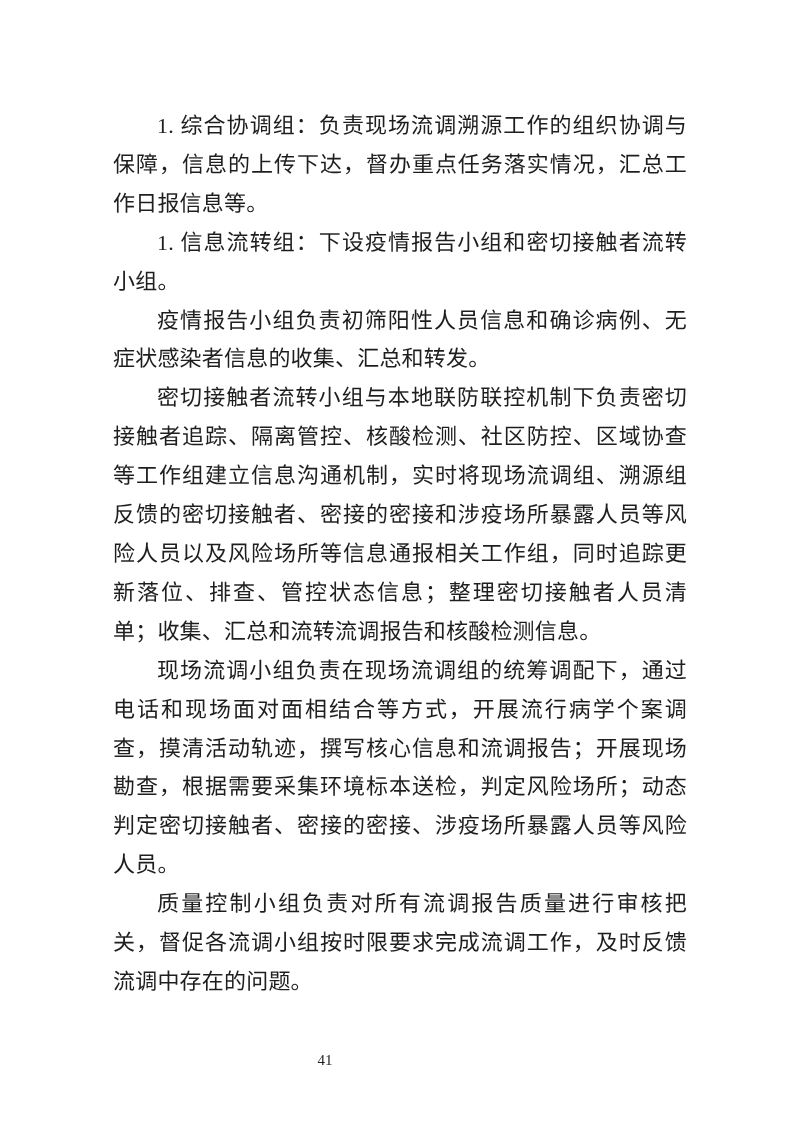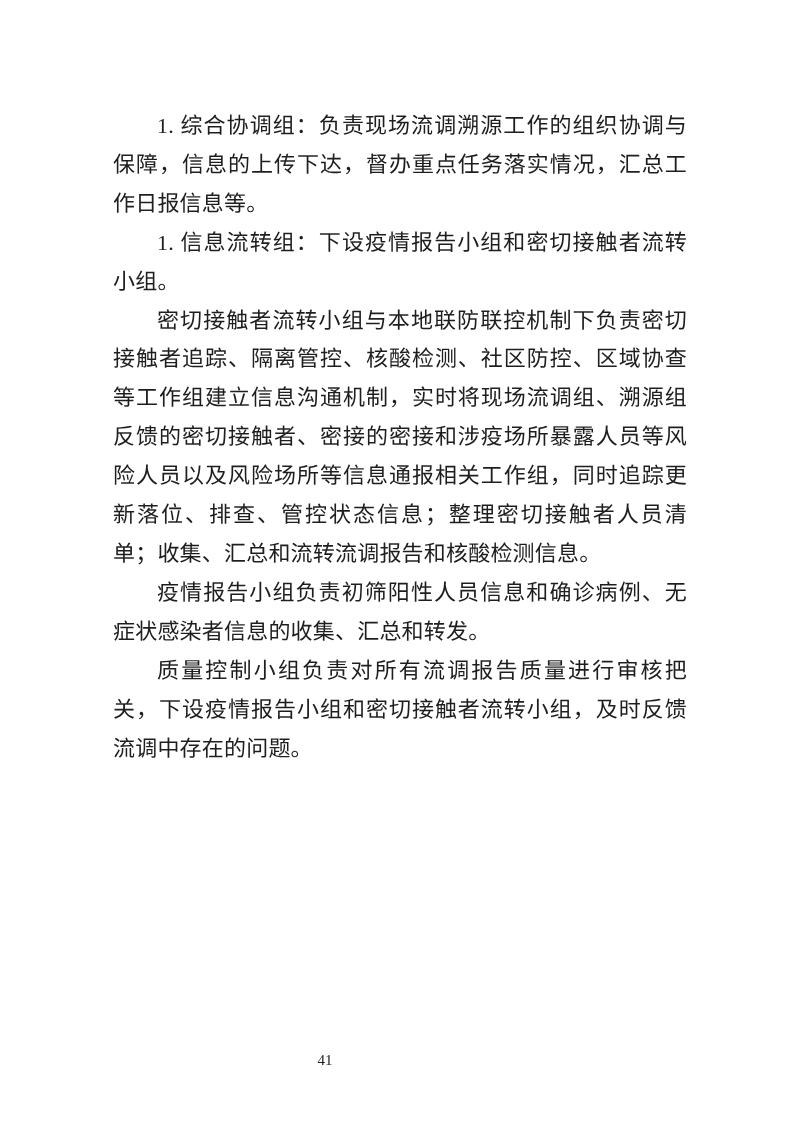--- a/index.html
+++ b/index.html
@@ -43,20 +43,21 @@
     color: #1e1e1e;
   }
 </style>
 </head>
 <body>
 
 <div class="page">
   <div class="doc-body">
       <p class="para">1. 综合协调组：负责现场流调溯源工作的组织协调与保障，信息的上传下达，督办重点任务落实情况，汇总工作日报信息等。</p>
       <p class="para">1. 信息流转组：下设疫情报告小组和密切接触者流转小组。</p>
+      <p class="para">疫情报告小组负责初筛阳性人员信息和确诊病例、无症状感染者信息的收集、汇总和转发。</p>
       <p class="para">密切接触者流转小组与本地联防联控机制下负责密切接触者追踪、隔离管控、核酸检测、社区防控、区域协查等工作组建立信息沟通机制，实时将现场流调组、溯源组反馈的密切接触者、密接的密接和涉疫场所暴露人员等风险人员以及风险场所等信息通报相关工作组，同时追踪更新落位、排查、管控状态信息；整理密切接触者人员清单；收集、汇总和流转流调报告和核酸检测信息。</p>
-      <p class="para">疫情报告小组负责初筛阳性人员信息和确诊病例、无症状感染者信息的收集、汇总和转发。</p>
-      <p class="para">质量控制小组负责对所有流调报告质量进行审核把关，下设疫情报告小组和密切接触者流转小组，及时反馈流调中存在的问题。</p>
+      <p class="para">现场流调小组负责在现场流调组的统筹调配下，通过电话和现场面对面相结合等方式，开展流行病学个案调查，摸清活动轨迹，撰写核心信息和流调报告；开展现场勘查，根据需要采集环境标本送检，判定风险场所；动态判定密切接触者、密接的密接、涉疫场所暴露人员等风险人员。</p>
+      <p class="para">质量控制小组负责对所有流调报告质量进行审核把关，督促各流调小组按时限要求完成流调工作，及时反馈流调中存在的问题。</p>
     </div>
   <div class="page-footer">
     <span>41</span>
   </div>
 </div>
 
 </body></html>

